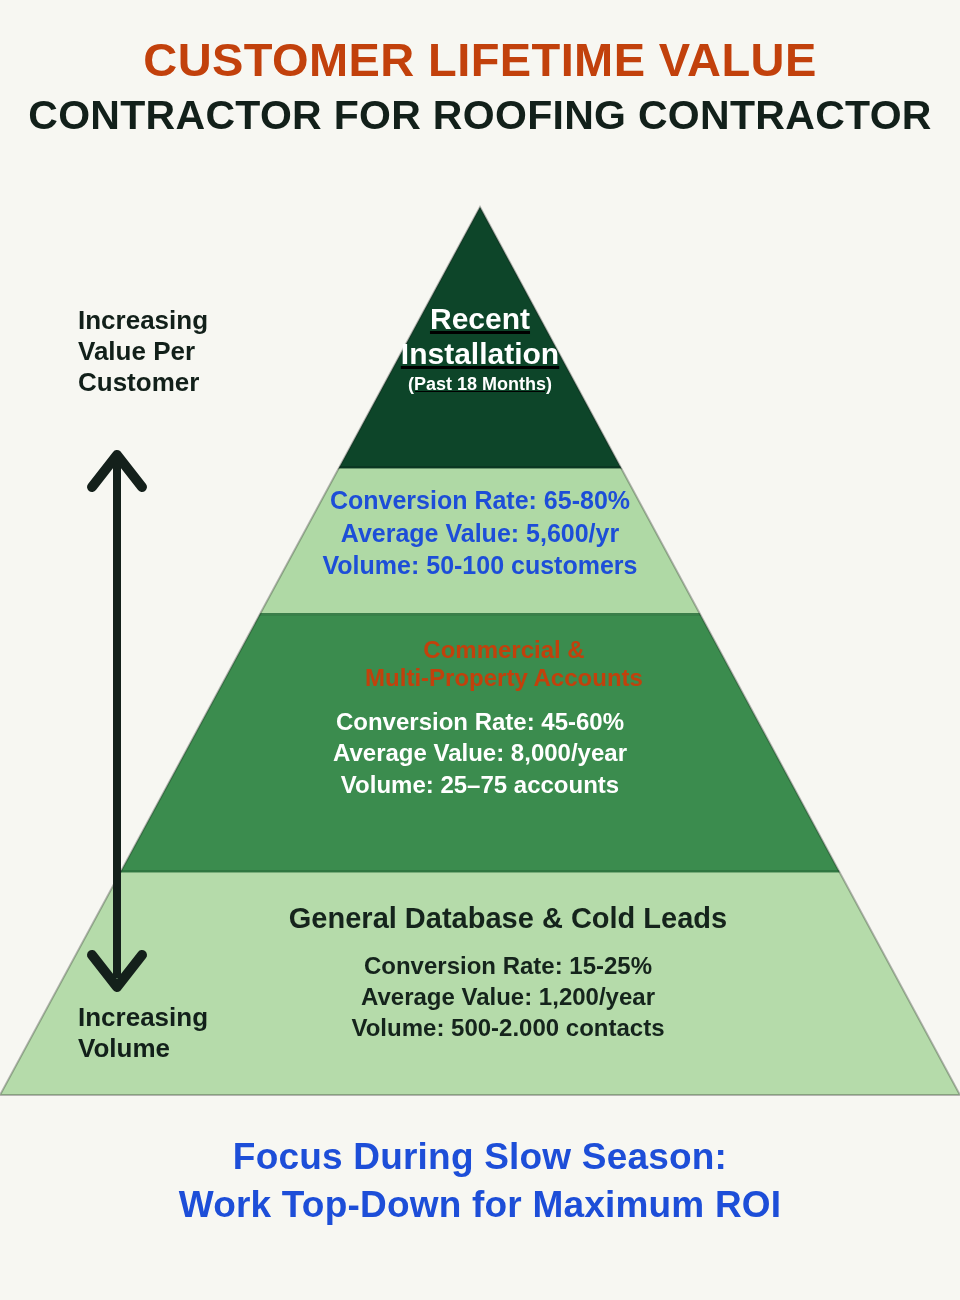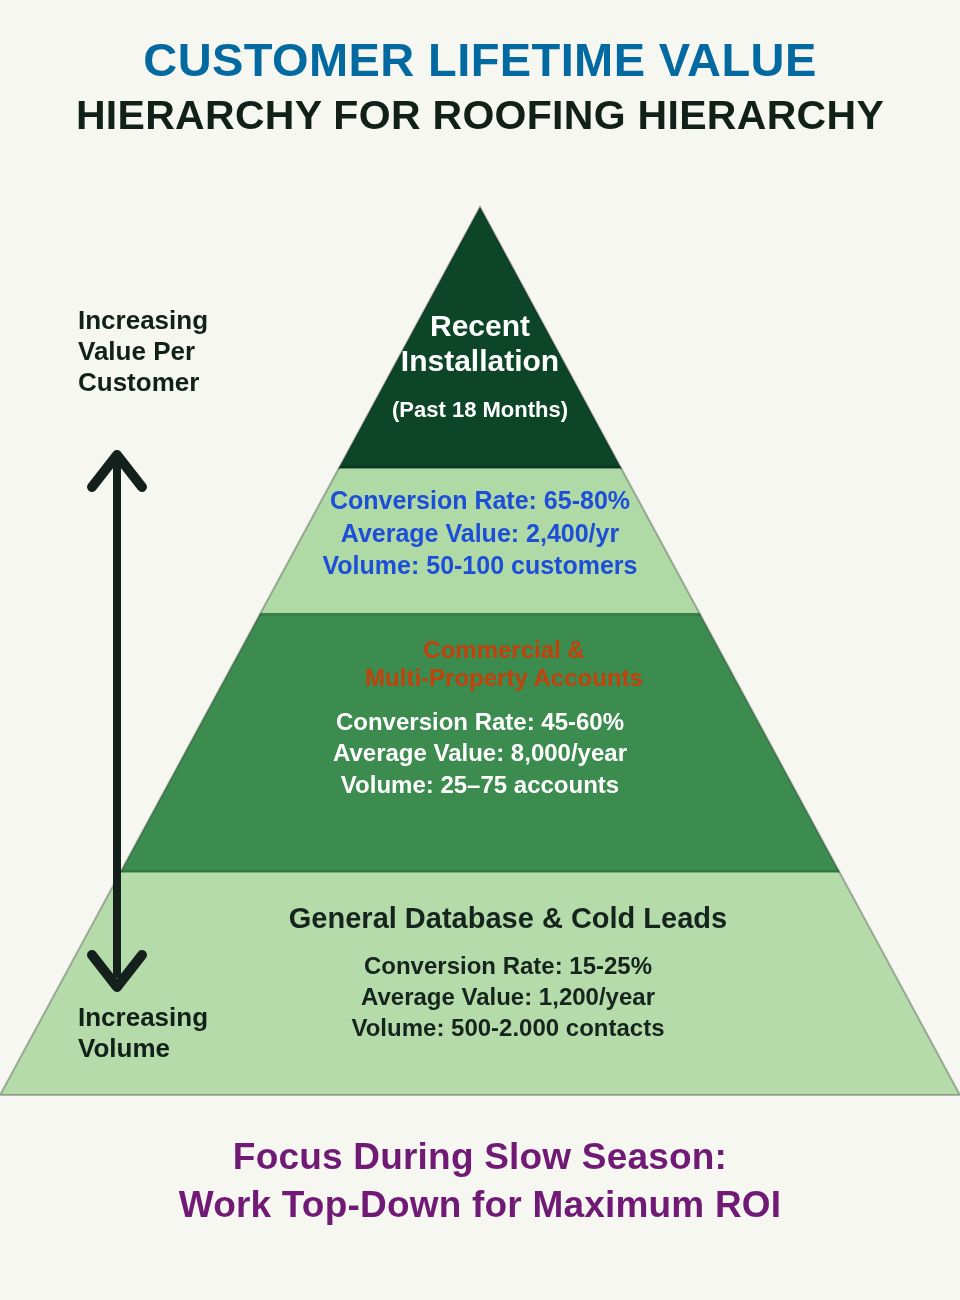--- a/index.html
+++ b/index.html
@@ -27,21 +27,21 @@
     position: absolute;
     left: 0;
     top: 34px;
     width: 960px;
     text-align: center;
   }
   .title-line-1 {
     font-size: 47px;
     font-weight: 800;
     letter-spacing: 0.4px;
-    color: #0369a1;
+    color: #c2410c;
     line-height: 1.12;
   }
   .title-line-2 {
     font-size: 41px;
     font-weight: 800;
     letter-spacing: 0.3px;
     color: #12201a;
     line-height: 1.18;
     margin-top: 4px;
   }
@@ -65,23 +65,23 @@
   .tier-head {
     font-weight: 800;
     line-height: 1.17;
   }
   .tier-detail-line {
     font-weight: 700;
     line-height: 1.30;
   }
 
   
-  #tier1-text { top: 308px; }
+  #tier1-text { top: 301px; text-decoration: underline; }
   #tier1-text .tier-head { font-size: 30px; color: #ffffff; }
-  #tier1-text .tier-sub  { font-size: 22px; font-weight: 700; color: #ffffff; margin-top: 19px; }
+  #tier1-text .tier-sub  { font-size: 18px; font-weight: 700; color: #ffffff; margin-top: 3px; }
 
   
   #tier2-text { top: 484px; }
   #tier2-text .tier-detail-line { font-size: 25px; color: #1d4ed8; }
 
   
   #tier3-text { top: 636px; }
   #tier3-text .tier-head { font-size: 24px; color: #c2410c; padding-left: 48px; }
   #tier3-text .detail-wrap { margin-top: 14px; }
   #tier3-text .tier-detail-line { font-size: 24px; color: #ffffff; }
@@ -108,33 +108,33 @@
   #footer-block {
     position: absolute;
     left: 0;
     top: 1133px;
     width: 960px;
     text-align: center;
   }
   .footer-line {
     font-size: 37px;
     font-weight: 800;
-    color: #701a75;
+    color: #1d4ed8;
     line-height: 1.30;
     letter-spacing: 0.2px;
   }
 </style>
 </head>
 <body>
 
 <div id="stage">
 
   <div id="title-block">
     <div class="title-line-1">CUSTOMER LIFETIME VALUE</div>
-    <div class="title-line-2">HIERARCHY FOR ROOFING HIERARCHY</div>
+    <div class="title-line-2">CONTRACTOR FOR ROOFING CONTRACTOR</div>
   </div>
 
   <svg id="pyramid-svg" viewBox="0 0 960 1300">
     <defs>
       <clipPath id="pyr-clip">
         <polygon points="480,207 960,1095 0,1095"></polygon>
       </clipPath>
     </defs>
 
     <g clip-path="url(#pyr-clip)">
@@ -162,21 +162,21 @@
   </svg>
 
   <div class="tier-text" id="tier1-text">
     <div class="tier-head">Recent</div>
     <div class="tier-head">Installation</div>
     <div class="tier-sub">(Past 18 Months)</div>
   </div>
 
   <div class="tier-text" id="tier2-text">
     <div class="tier-detail-line">Conversion Rate: 65-80%</div>
-    <div class="tier-detail-line">Average Value: 2,400/yr</div>
+    <div class="tier-detail-line">Average Value: 5,600/yr</div>
     <div class="tier-detail-line">Volume: 50-100 customers</div>
   </div>
 
   <div class="tier-text" id="tier3-text">
     <div class="tier-head">Commercial &amp;</div>
     <div class="tier-head">Multi-Property Accounts</div>
     <div class="detail-wrap">
       <div class="tier-detail-line">Conversion Rate: 45-60%</div>
       <div class="tier-detail-line">Average Value: 8,000/year</div>
       <div class="tier-detail-line">Volume: 25–75 accounts</div>

